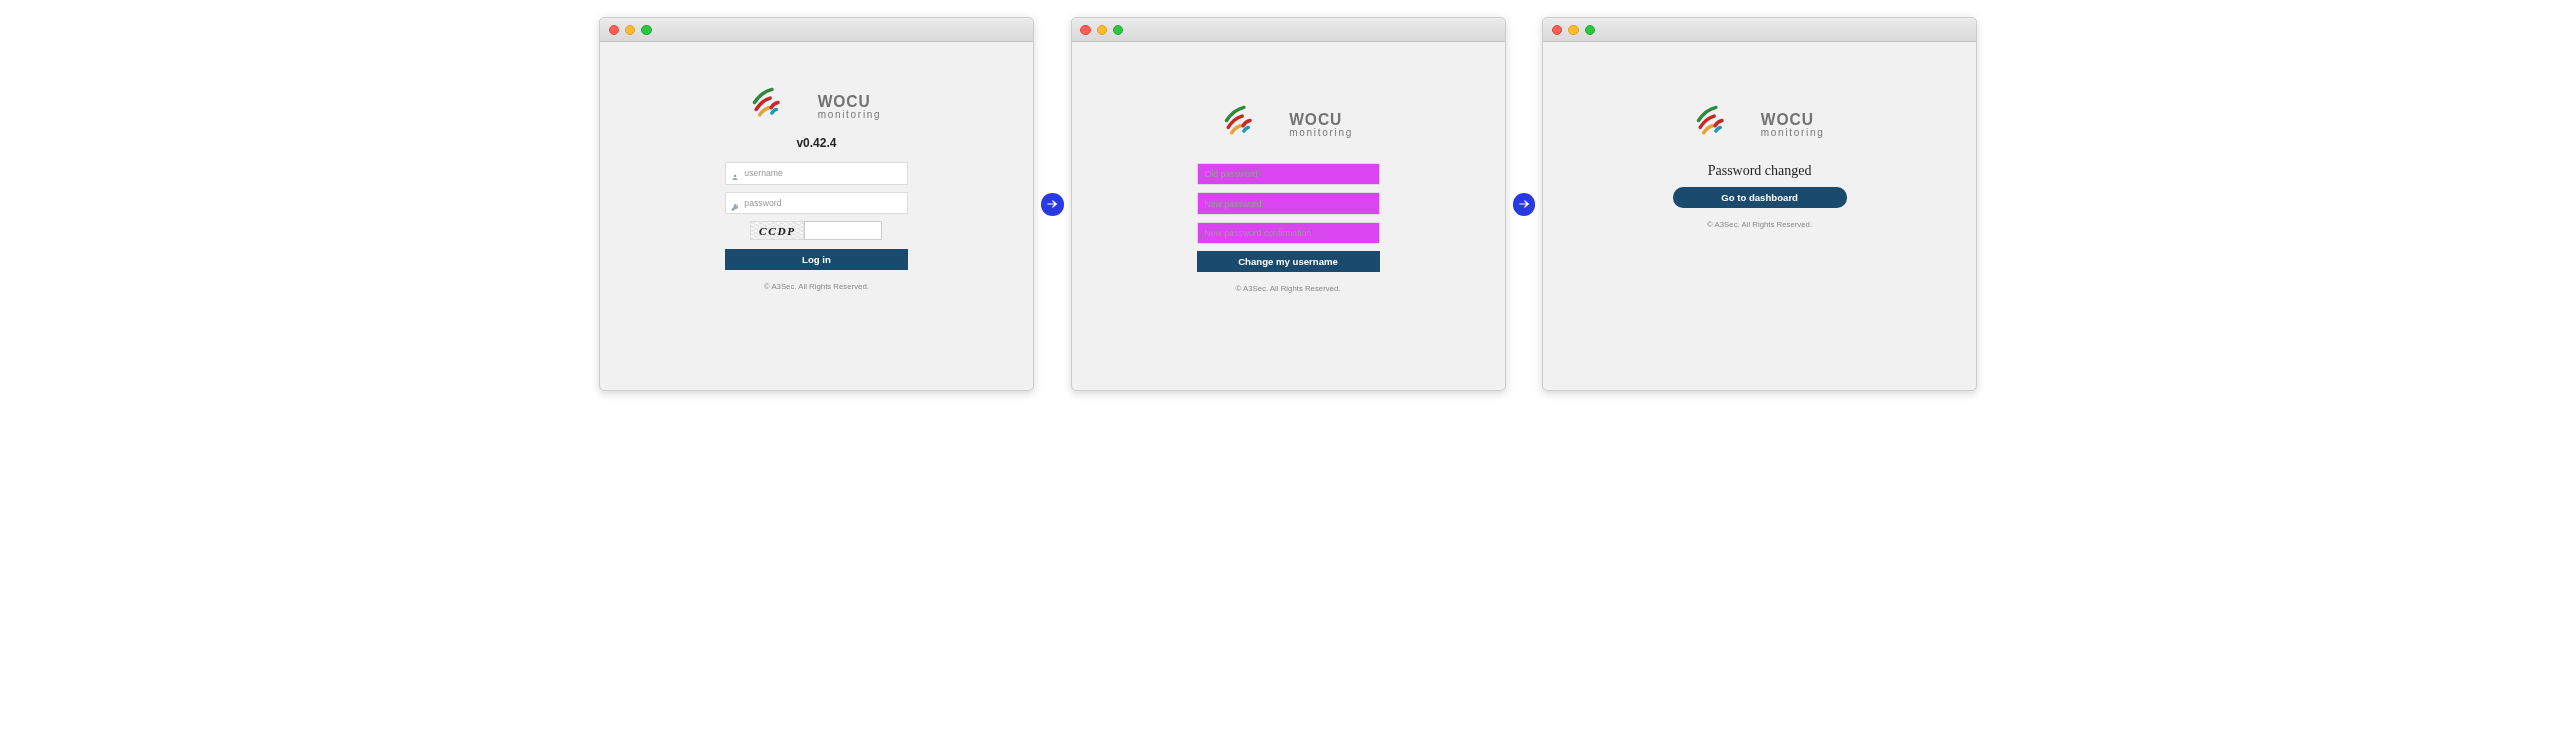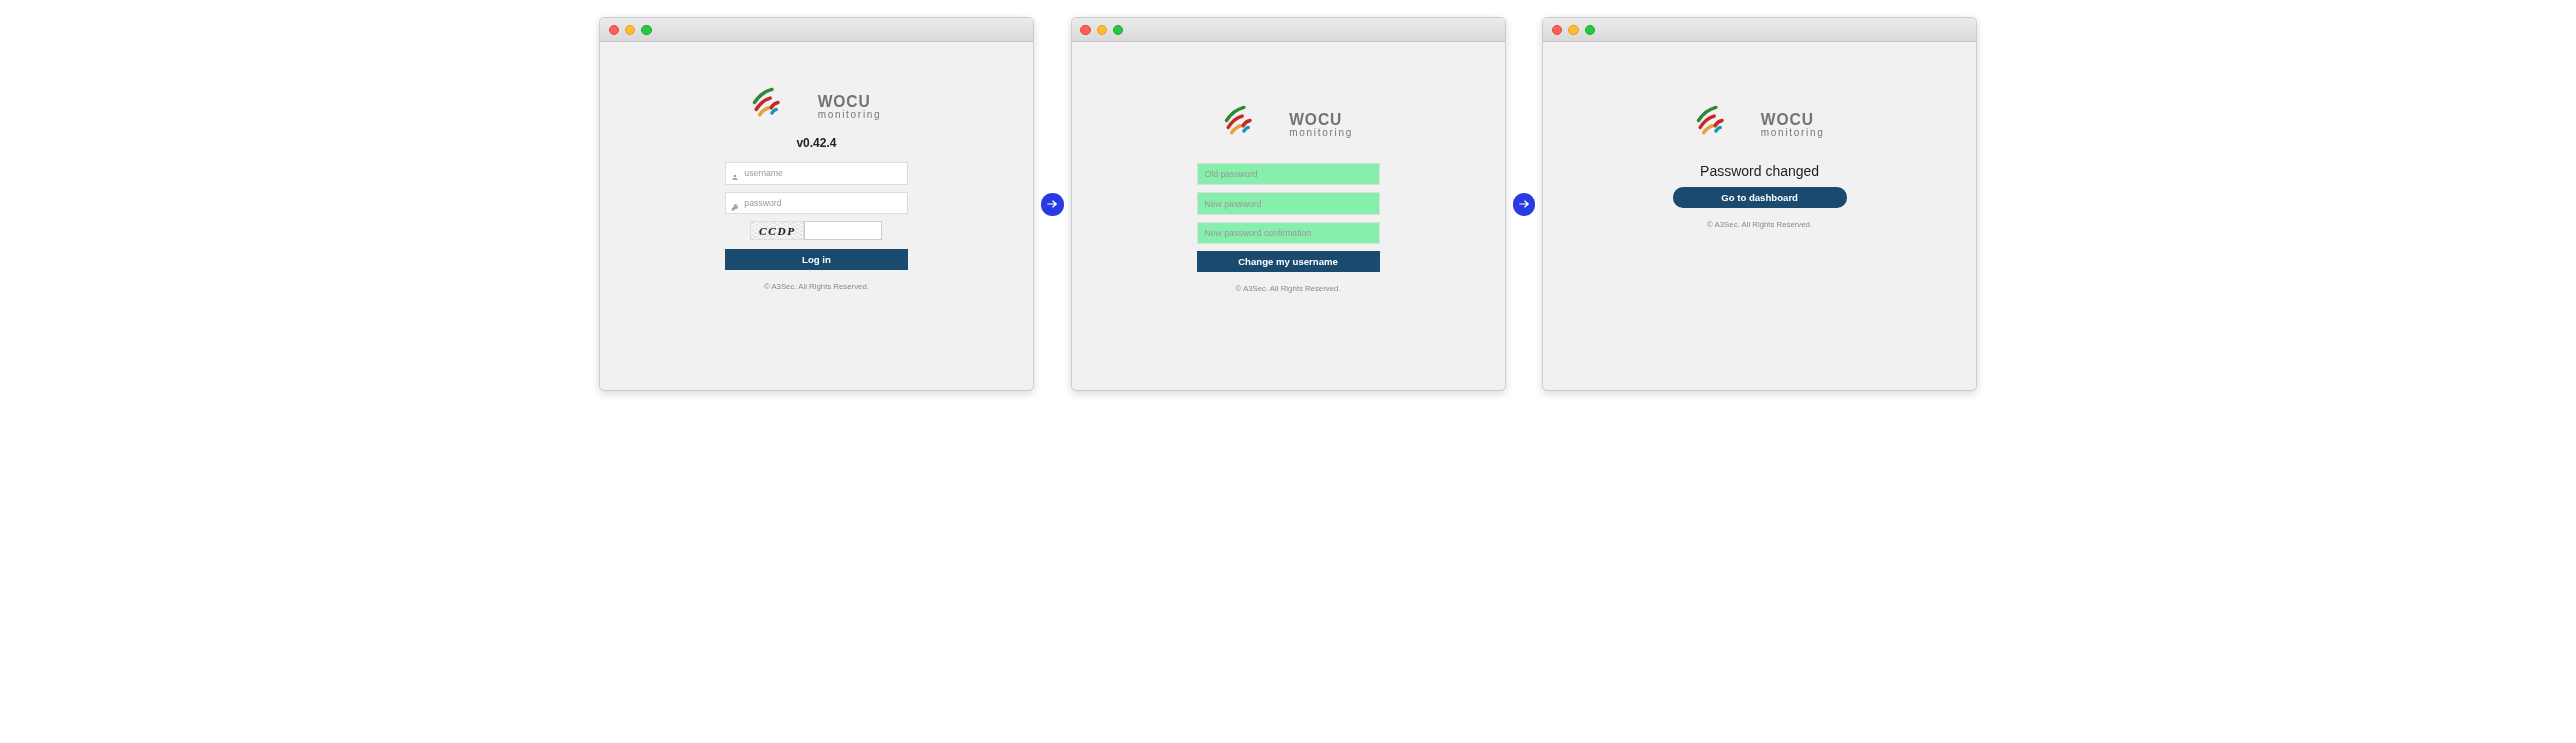--- a/index.html
+++ b/index.html
@@ -53,21 +53,21 @@
     width: 183px;
     height: 22.6px;
     background:#fff;
     border:0.9px solid #ddd;
     display:flex;
     align-items:center;
     padding:0 5.2px;
     margin-bottom:7px;
     gap:5.2px;
   }
-  .field2 { width: 183px; height:22.6px; background:#86efac; border:0.9px solid #ddd; padding:0 7px; margin-bottom:7px; display:flex; align-items:center;}
+  .field2 { width: 183px; height:22.6px; background:#d946ef; border:0.9px solid #ddd; padding:0 7px; margin-bottom:7px; display:flex; align-items:center;}
   .captcha-row { display:flex; align-items:center; gap:0; margin-bottom:8.7px;}
   .captcha-img {
     width: 54px; height: 19px;
     background:
       repeating-linear-gradient(30deg, rgba(0,0,0,0.05) 0 1.7px, transparent 1.7px 3.5px),
       repeating-linear-gradient(-20deg, rgba(0,0,0,0.04) 0 1.7px, transparent 1.7px 3.5px),
       #f9f9f9;
     border:0.9px solid #ddd;
     font-family: Georgia, serif;
     font-style: italic;
@@ -88,21 +88,21 @@
     font-weight:600;
     display:flex;
     align-items:center;
     justify-content:center;
     border:none;
     cursor:pointer;
     margin-bottom:12px;
   }
   .btn.wide { width:174px;border-radius:10px; }
   .footer { font-size:7.8px; color:#888;text-align:right; }
-  .heading { font-size:14px; color:#222; margin:15.6px 0 8.7px; }
+  .heading { font-size:14px; color:#222; margin:15.6px 0 8.7px;font-family:Liberation Serif, serif; }
   .arrow-circle {
     width:22.6px; height:22.6px;
     background:#283ae2;
     border-radius:50%;
     display:flex; align-items:center; justify-content:center;
     flex-shrink:0;
   }
   .arrow-circle svg { width:14px; height:14px; fill:#fff; }
   .icn { width:8.7px; height:8.7px; opacity:0.6; }
   .icn svg { width:100%; height:100%; fill:#5a6b7b; }

